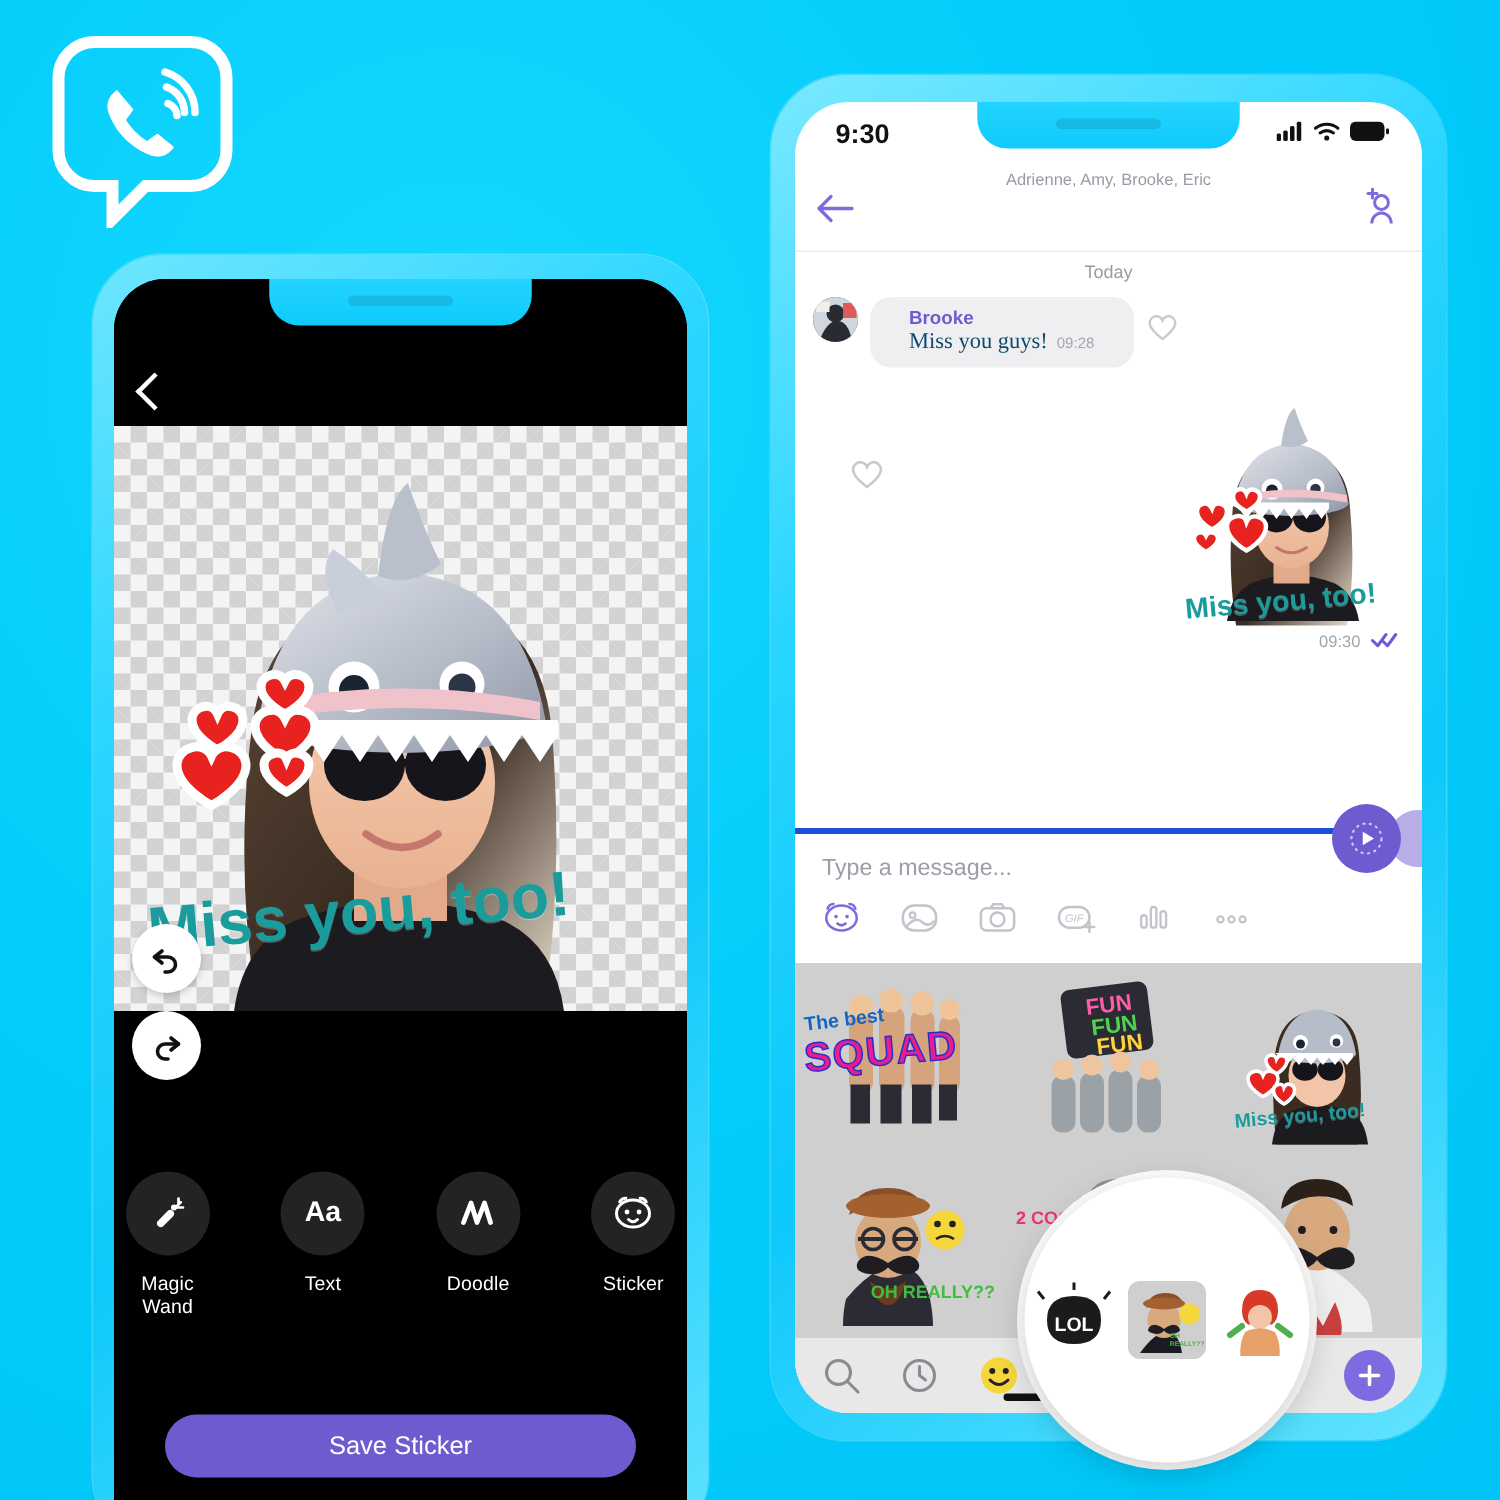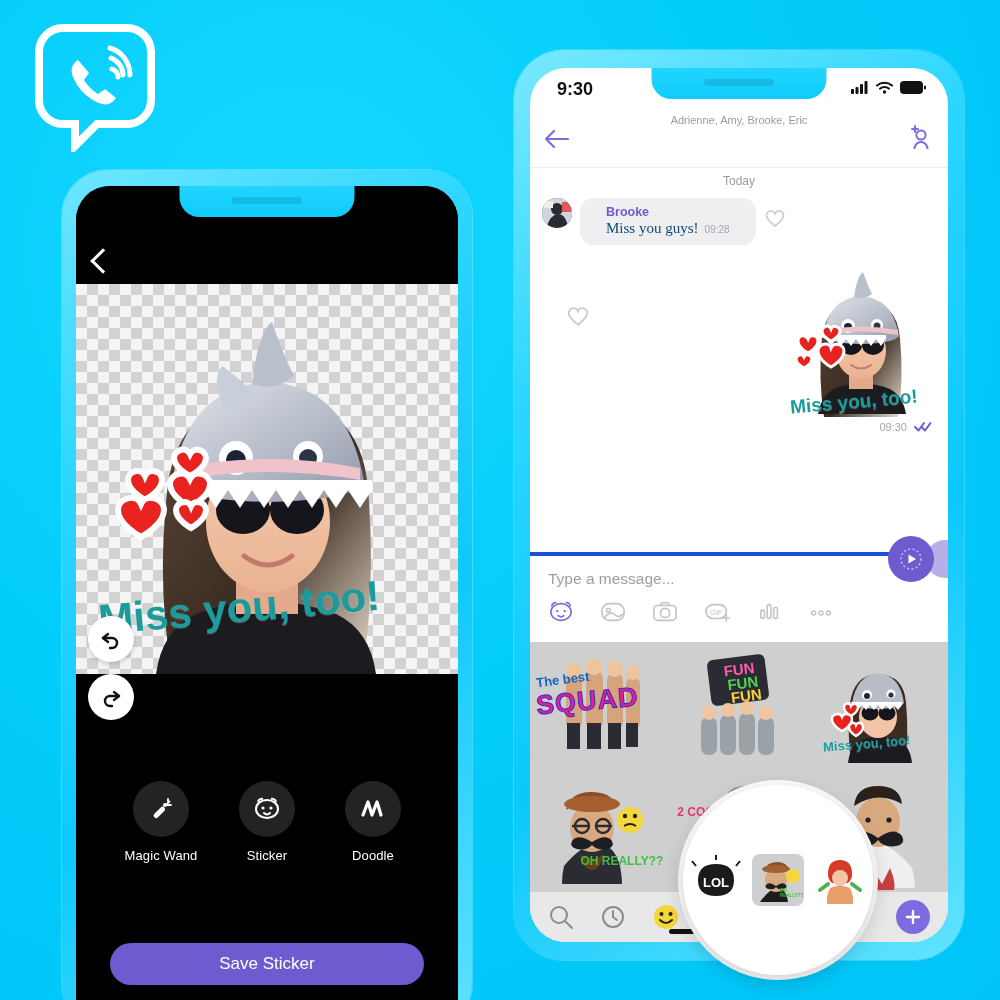--- a/index.html
+++ b/index.html
@@ -275,37 +275,43 @@
           <svg width="26" height="26" viewBox="0 0 26 26">
             <rect x="4" y="14" width="14" height="5" rx="2.5" transform="rotate(-45 11 16)" fill="#fff"></rect>
             <circle cx="17" cy="9" r="2" fill="#fff"></circle>
             <path d="M20 3 v4 M23 9 h-4 M21.5 5.5 l-2.5 2.5" stroke="#fff" stroke-width="1.8" stroke-linecap="round"></path>
           </svg>
         </div>
         <div class="tool-label">Magic Wand</div>
       </div>
       <div class="tool">
         <div class="tool-circle">
+          <span style="font-size:19px;font-weight:bold;">Aa</span>
+        </div>
+        <div class="tool-label">Text</div>
+      </div>
+      <div class="tool">
+        <div class="tool-circle">
+          <svg width="28" height="24" viewBox="0 0 28 24">
+            <path d="M4 18 L9 5 L13 18 L18 5 L22 18" stroke="#fff" stroke-width="3.2" fill="none" stroke-linecap="round" stroke-linejoin="round"></path>
+          </svg>
+        </div>
+        <div class="tool-label">Doodle</div>
+      </div>
+      <div class="tool">
+        <div class="tool-circle">
           <svg width="28" height="26" viewBox="0 0 28 26">
             <path d="M5 6 a4 4 0 0 1 5 -3 M23 6 a4 4 0 0 0 -5 -3" stroke="#fff" stroke-width="2" fill="none"></path>
             <path d="M3 13 a11 9 0 0 1 22 0 a11 9 0 0 1 -22 0z" fill="none" stroke="#fff" stroke-width="2"></path>
             <circle cx="10" cy="12" r="1.6" fill="#fff"></circle>
               <circle cx="18" cy="12" r="1.6" fill="#fff"></circle>
             <path d="M11 17 q3 3 6 0" stroke="#fff" stroke-width="2" fill="none" stroke-linecap="round"></path>
           </svg>
         </div>
         <div class="tool-label">Sticker</div>
-      </div>
-      <div class="tool">
-        <div class="tool-circle">
-          <svg width="28" height="24" viewBox="0 0 28 24">
-            <path d="M4 18 L9 5 L13 18 L18 5 L22 18" stroke="#fff" stroke-width="3.2" fill="none" stroke-linecap="round" stroke-linejoin="round"></path>
-          </svg>
-        </div>
-        <div class="tool-label">Doodle</div>
       </div>
     </div>
 
     <button class="save-btn">Save Sticker</button>
   </div>
 </div>
 
 <div class="phone" id="phone-right">
   <div class="bezel"></div>
   <div class="screen">

